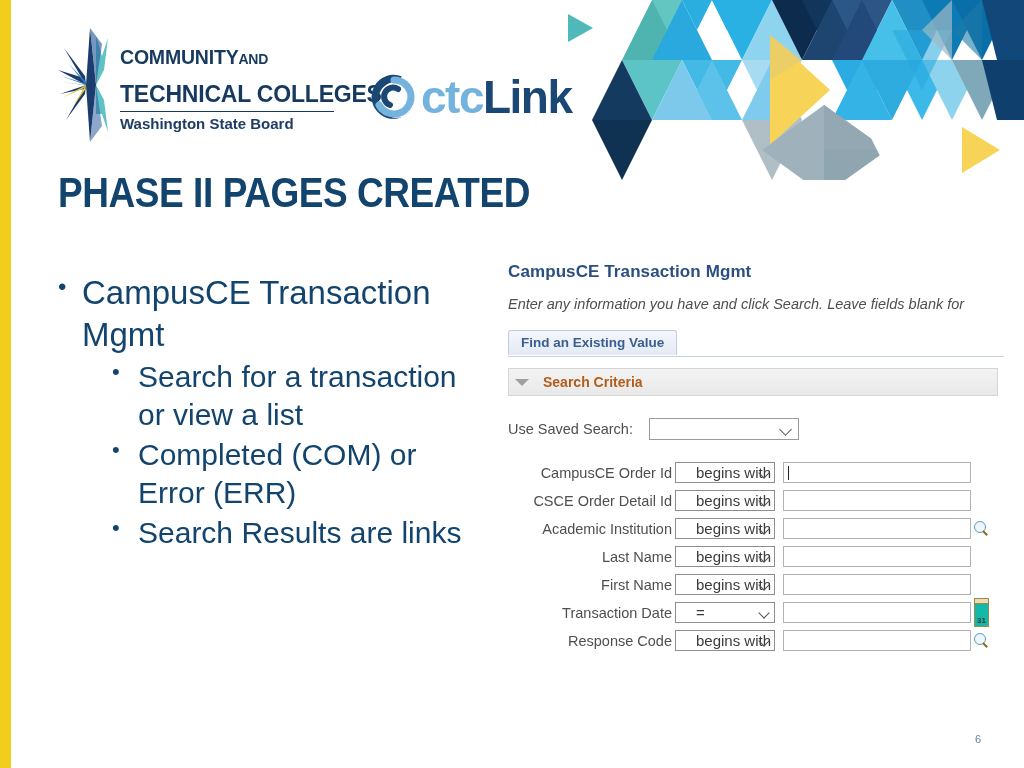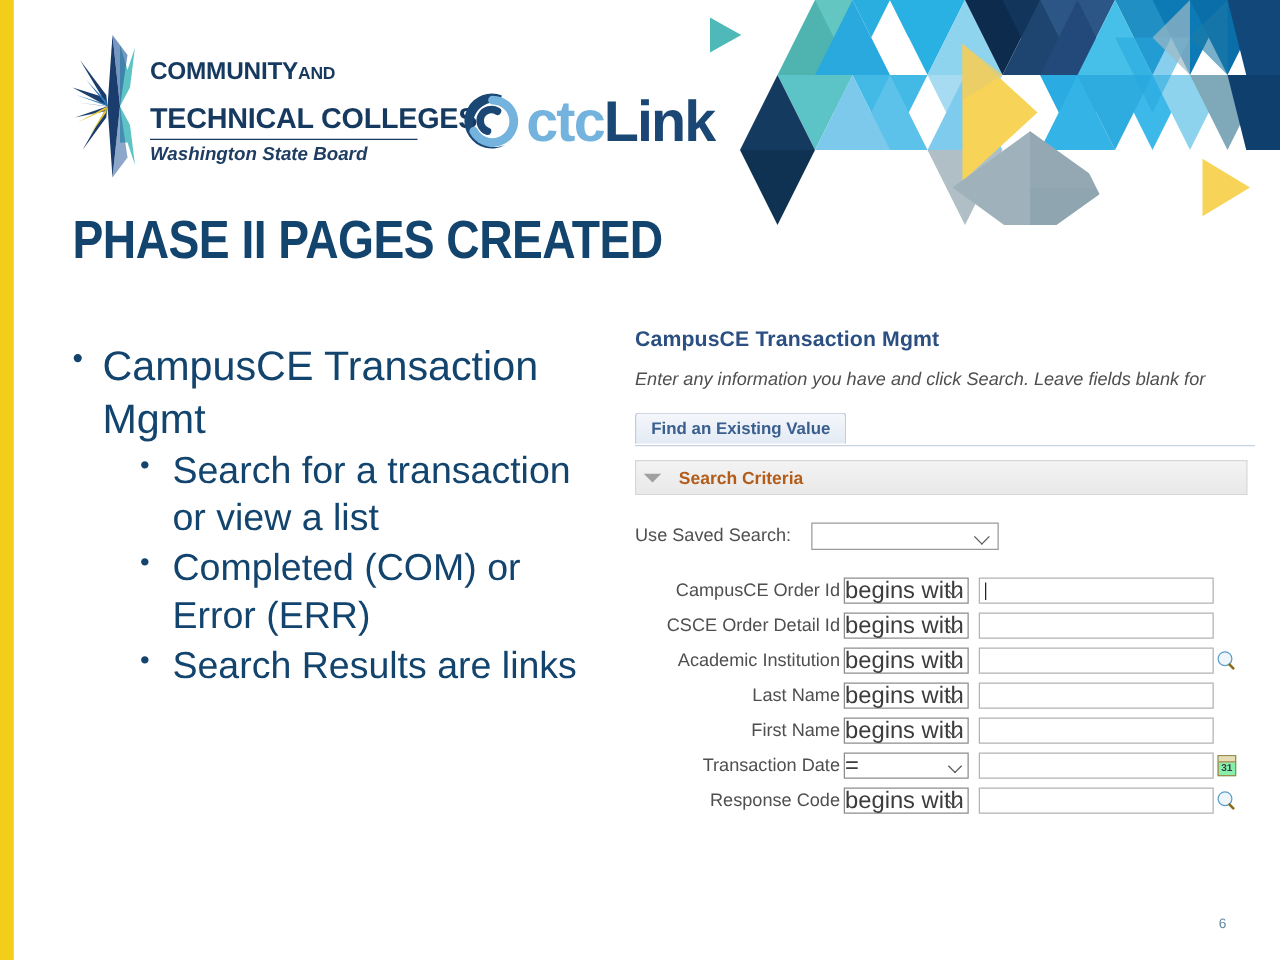--- a/index.html
+++ b/index.html
@@ -85,21 +85,20 @@
     text-align: right;
   }
   .sbctc-rule {
     width: 214px;
     height: 1px;
     background: #163a5f;
     margin: 5px 0 4px 0;
   }
   .sbctc-l3 {
     font-size: 15px;
-    font-style: italic;
     font-weight: bold;
     color: #1f3d63;
     white-space: nowrap;
   }
 
   .ctclink {
     position: absolute;
     left: 368px;
     top: 48px;
     height: 54px;
@@ -287,25 +286,25 @@
     font-size: 14.5px;
     color: #4f4f4f;
     padding-right: 3px;
     white-space: nowrap;
   }
   .fop {
     width: 100px;
     height: 21px;
     border: 1px solid #8d8d8d;
     background: #fff;
-    font-size: 19px;
+    font-size: 15px;
     color: #3c3c3c;
     display: flex;
     align-items: center;
-    padding-left: 0;
+    padding-left: 20px;
     position: relative;
     box-sizing: border-box;
   }
   .fop .chev {
     right: 6px;
     top: 6px;
     width: 7px;
     height: 7px;
     border-width: 1.5px;
   }
@@ -347,23 +346,23 @@
   .mag-handle {
     position: absolute;
     left: 9px; top: 9px;
     width: 6px; height: 2px;
     background: #8a6d1f;
     transform: rotate(45deg);
     transform-origin: left center;
   }
   
   .cal {
-    width: 15px; height: 17px;
+    width: 15px; height: 29px;
     border: 1px solid #9c8a4e;
-    background: #86efac;
+    background: #14b8a6;
     font-size: 8px;
     font-weight: bold;
     color: #3a3a3a;
     display: flex;
     align-items: flex-end;
     justify-content: center;
     line-height: 1;
     padding-bottom: 1px;
     box-sizing: border-box;
     position: relative;

